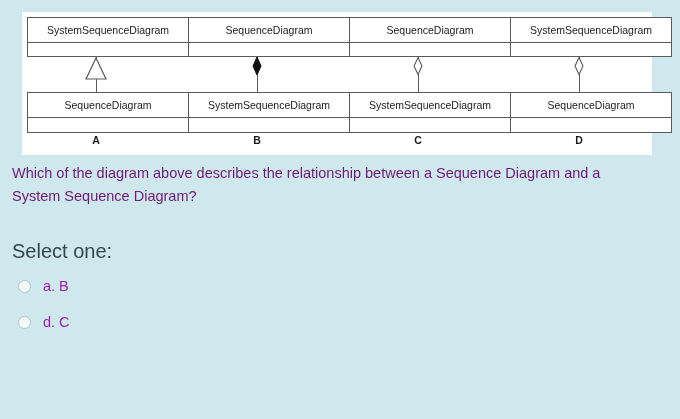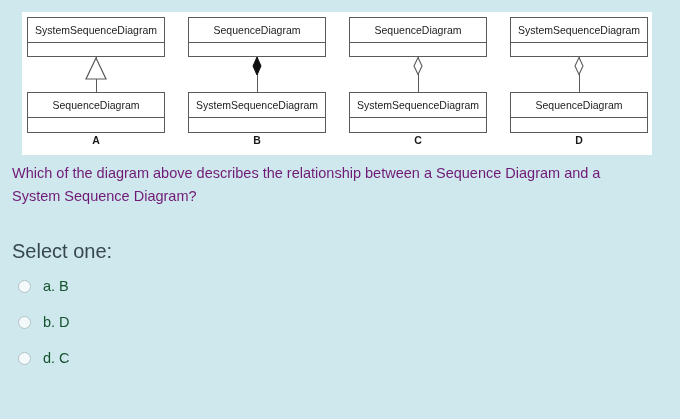--- a/index.html
+++ b/index.html
@@ -31,21 +31,21 @@
     height: 143px;
   }
   .uml-panel.p0 { left: 5px; }
   .uml-panel.p1 { left: 166px; }
   .uml-panel.p2 { left: 327px; }
   .uml-panel.p3 { left: 488px; }
 
   .uml-class {
     position: absolute;
     left: 0;
-    width: 138px;
+    width: 162px;
     border: 1px solid #5a5a5a;
     background: #ffffff;
     box-sizing: border-box;
   }
   .uml-class.top  { top: 5px;  height: 40px; }
   .uml-class.bot  { top: 80px; height: 41px; }
 
   .uml-class-name {
     height: 24px;
     line-height: 24px;
@@ -131,21 +131,21 @@
     height: 13px;
     border: 1px solid #b4c2c6;
     border-radius: 50%;
     background: #f4fafb;
     box-sizing: border-box;
     flex: 0 0 auto;
   }
   .option-label {
     margin-left: 12px;
     font-size: 14.5px;
-    color: #14532d;
+    color: #a21caf;
   }
 </style>
 </head>
 <body>
 
 <div id="diagram-figure">
 
   <div class="uml-panel p0">
     <div class="uml-class top">
       <div class="uml-class-name">SystemSequenceDiagram</div>
@@ -231,19 +231,15 @@
 <div id="question-text">Which of the diagram above describes the relationship between a Sequence Diagram and a System Sequence Diagram?</div>
 <div id="select-one-label">Select one:</div>
 
 <div id="answer-options">
   <div class="option-row">
     <span class="option-radio"></span>
     <span class="option-label">a. B</span>
   </div>
   <div class="option-row">
     <span class="option-radio"></span>
-    <span class="option-label">b. D</span>
-  </div>
-  <div class="option-row">
-    <span class="option-radio"></span>
     <span class="option-label">d. C</span>
   </div>
 </div>
 
 </body></html>

